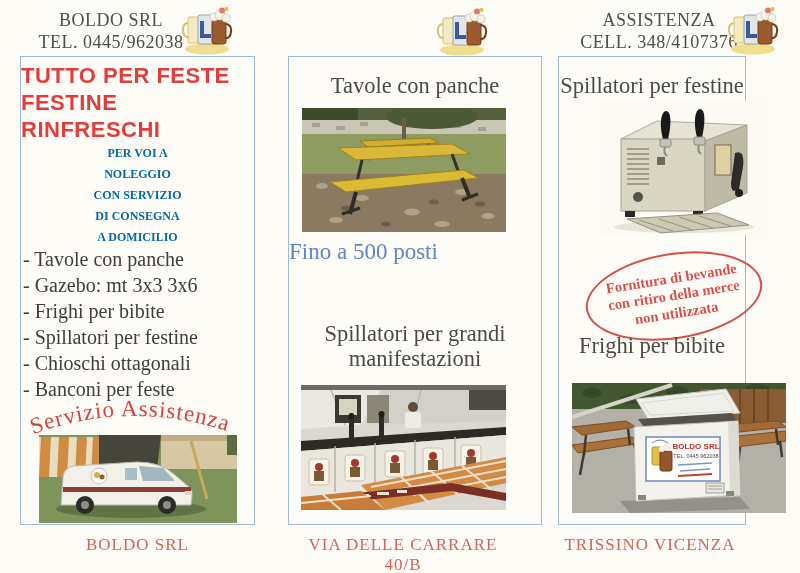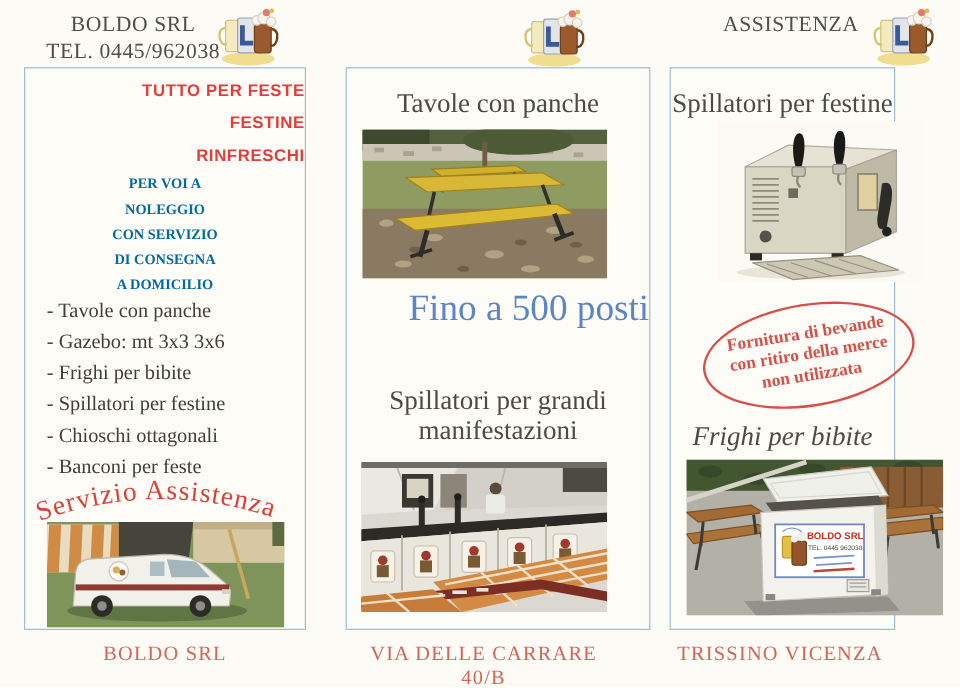--- a/index.html
+++ b/index.html
@@ -24,58 +24,58 @@
     border:1px solid #9dbcd2; background:#fdfcf7;
   }
   #panel-left  { left:20px;  width:235px; }
   #panel-mid   { left:288px; width:254px; }
   #panel-right { left:558px; width:188px; }
 
   
   .lp-titles { position:absolute; top:5px; left:0; right:0; }
   .lp-title {
     font-family:"Liberation Sans", sans-serif; font-weight:bold;
-    color:#e23d3d; font-size:14px; line-height:27px; text-align:right;
+    color:#e23d3d; font-size:22px; line-height:27px; text-align:left;
     letter-spacing:0.5px;
   }
   .lp-subs { position:absolute; top:86px; left:0; right:0; }
   .lp-sub {
     font-weight:bold; color:#0369a1; font-size:12px; line-height:21px;
     text-align:center;
   }
-  .lp-list { position:absolute; top:189px; left:18px; right:2px;
-    color:#3f3e3a; font-size:17px; line-height:26px; }
+  .lp-list { position:absolute; top:189px; left:2px; right:2px;
+    color:#3f3e3a; font-size:20px; line-height:26px; }
   .lp-arc { position:absolute; top:336px; left:2px; }
   .photo { display:block; }
   #van-photo { position:absolute; top:378px; left:18px; }
 
   
   .mid-heading, .right-heading {
     position:absolute; left:0; right:0; text-align:center;
     color:#4b4a46; font-size:22.5px; line-height:25px;
   }
   #mp-h1 { top:16px; }
   #benches-photo { position:absolute; top:51px; left:13px; }
-  #mp-caption { position:absolute; top:182px; left:0; right:0; text-align:right;
-    color:#5c85c6; font-size:31px; }
+  #mp-caption { position:absolute; top:182px; left:0; right:0; text-align:left;
+    color:#5c85c6; font-size:23px; }
   #mp-h2 { top:264px; }
   #stand-photo { position:absolute; top:328px; left:12px; }
 
   
   #rp-h1 { top:16px; }
   #dispenser-photo { position:absolute; top:44px; left:40px; }
   .stamp {
     position:absolute; top:196px; left:26px; width:178px; height:86px;
     box-sizing:border-box; border:2.5px solid #d6504a; border-radius:50%;
     transform:rotate(-9deg);
     display:flex; flex-direction:column; justify-content:center;
     text-align:center; color:#d6504a; font-weight:bold;
     font-size:14.5px; line-height:17.5px;
   }
-  #rp-h2 { top:294px;font-style:italic; }
+  #rp-h2 { top:276px; }
   #freezer-photo { position:absolute; top:326px; left:13px; }
 
   
   .col-footer {
     position:absolute; top:535px; text-align:center;
     color:#d06558; font-size:17px; letter-spacing:1px;
   }
   #footer-left  { left:20px;  width:235px; }
   #footer-mid   { left:288px; width:230px; }
   #footer-right { left:534px; width:232px; }
@@ -85,20 +85,21 @@
 
 <div class="page">
 
   <div class="col-header" id="header-left">
     <div class="h-line">BOLDO SRL</div>
     <div class="h-line">TEL. 0445/962038</div>
   </div>
 
   <div class="col-header" id="header-right">
     <div class="h-line">ASSISTENZA</div>
+    <div class="h-line">CELL. 348/4107376</div>
   </div>
 
   <svg class="icon-mugs" id="mugs-left" viewBox="0 0 52 50">
     <ellipse cx="26" cy="44" rx="22" ry="5.5" fill="#f0dd8e"></ellipse>
     <rect x="7" y="12" width="13" height="26" rx="2" fill="#f3eac0" stroke="#d4c474"></rect>
     <path d="M7,18 q-6,1 -5,8 q1,7 6,6" fill="none" stroke="#d4c474" stroke-width="2"></path>
     <rect x="17" y="10" width="17" height="29" rx="2" fill="#e2e5ea" stroke="#9aa4b4"></rect>
     <path d="M21,16 v15 h9" fill="none" stroke="#3a5a9c" stroke-width="4"></path>
     <rect x="31" y="15" width="14" height="24" rx="2.5" fill="#9a5a2e" stroke="#713f18"></rect>
     <path d="M45,19 q6,1 5,8 q-1,7 -6,6" fill="none" stroke="#713f18" stroke-width="2"></path>

